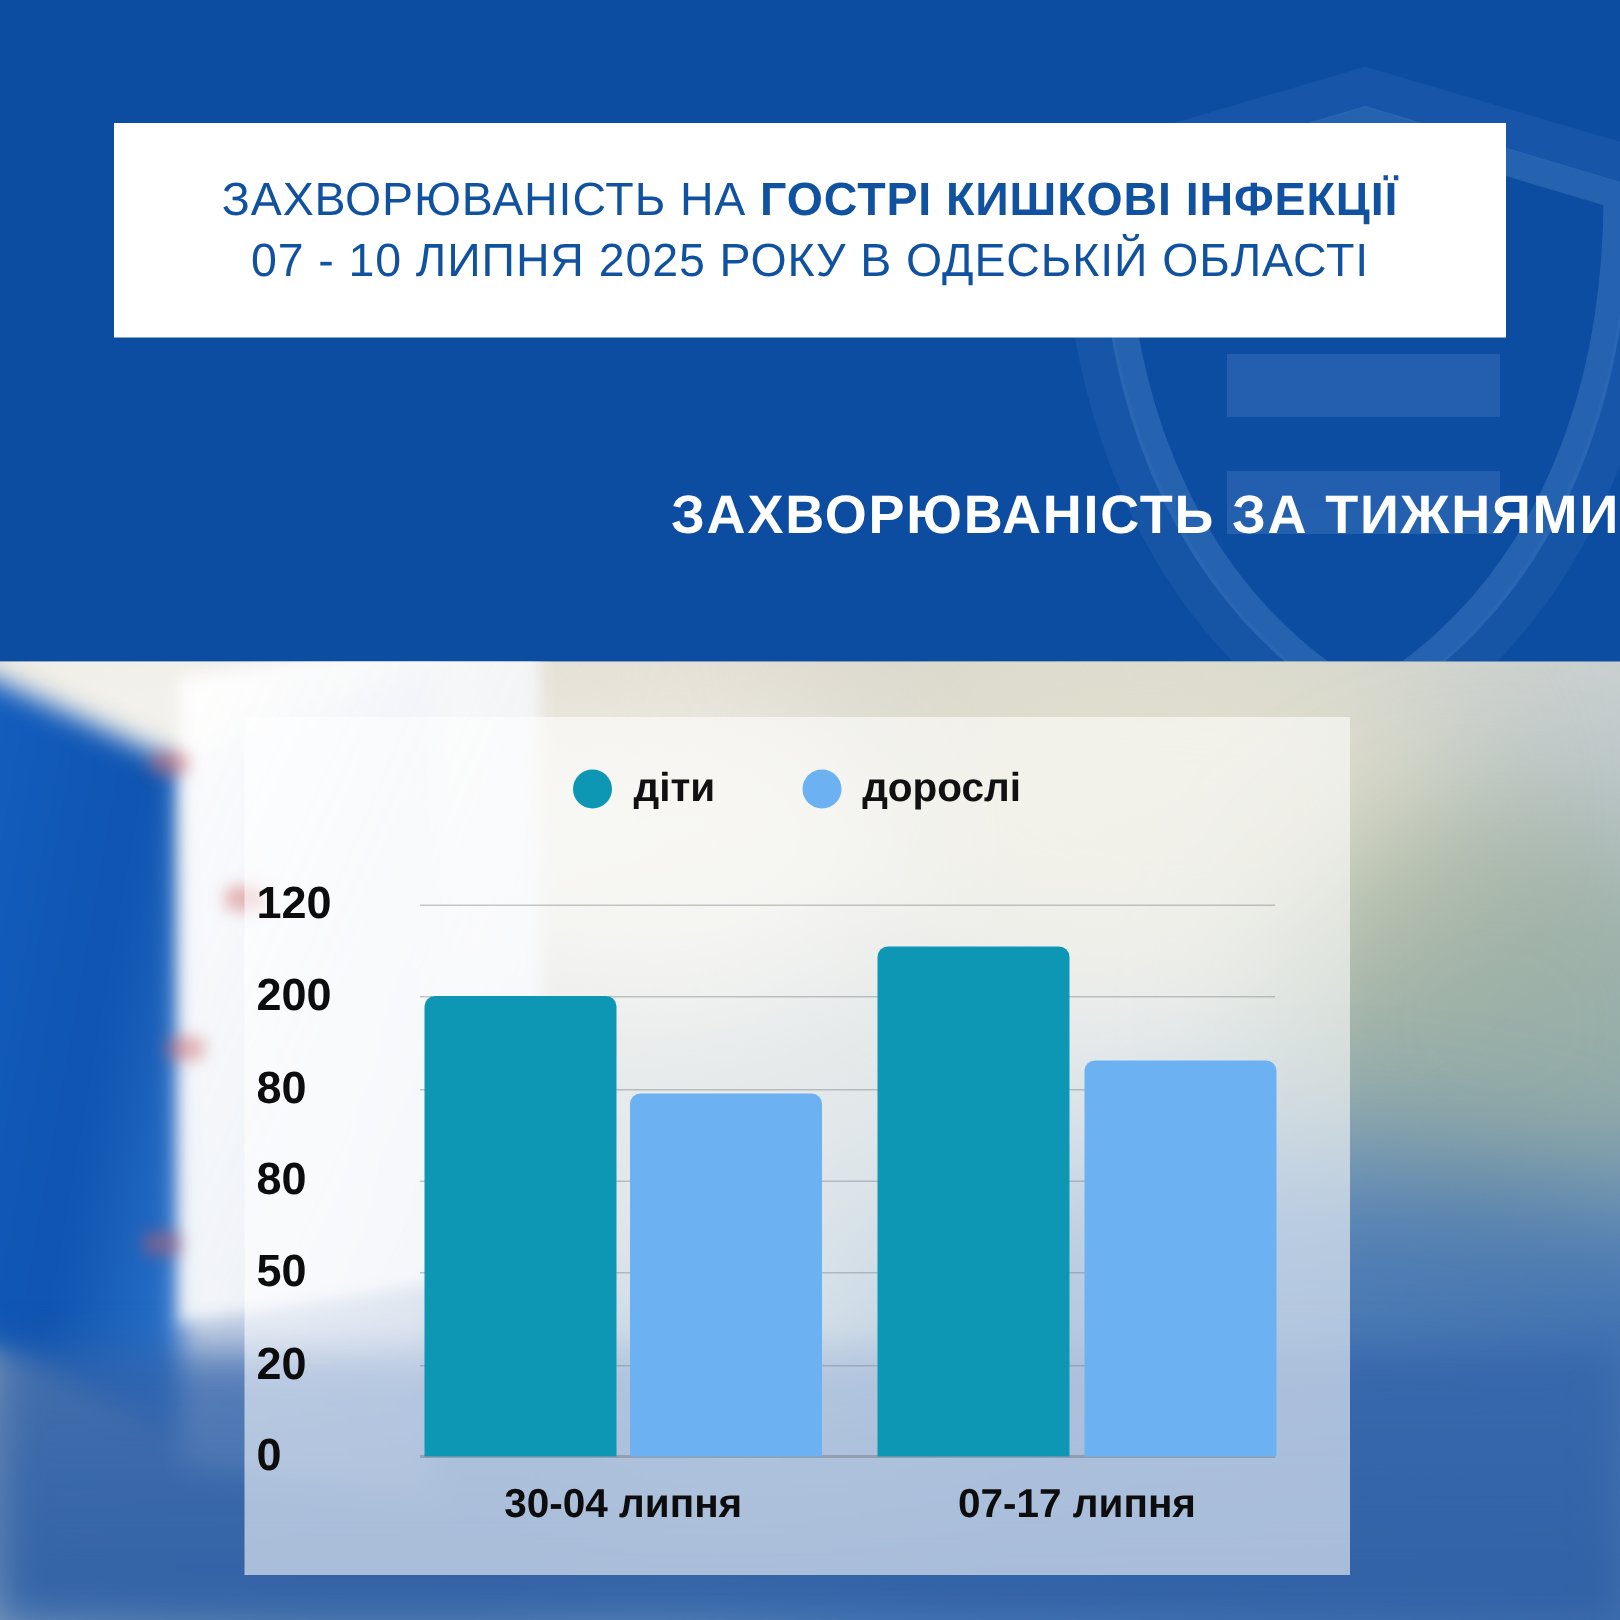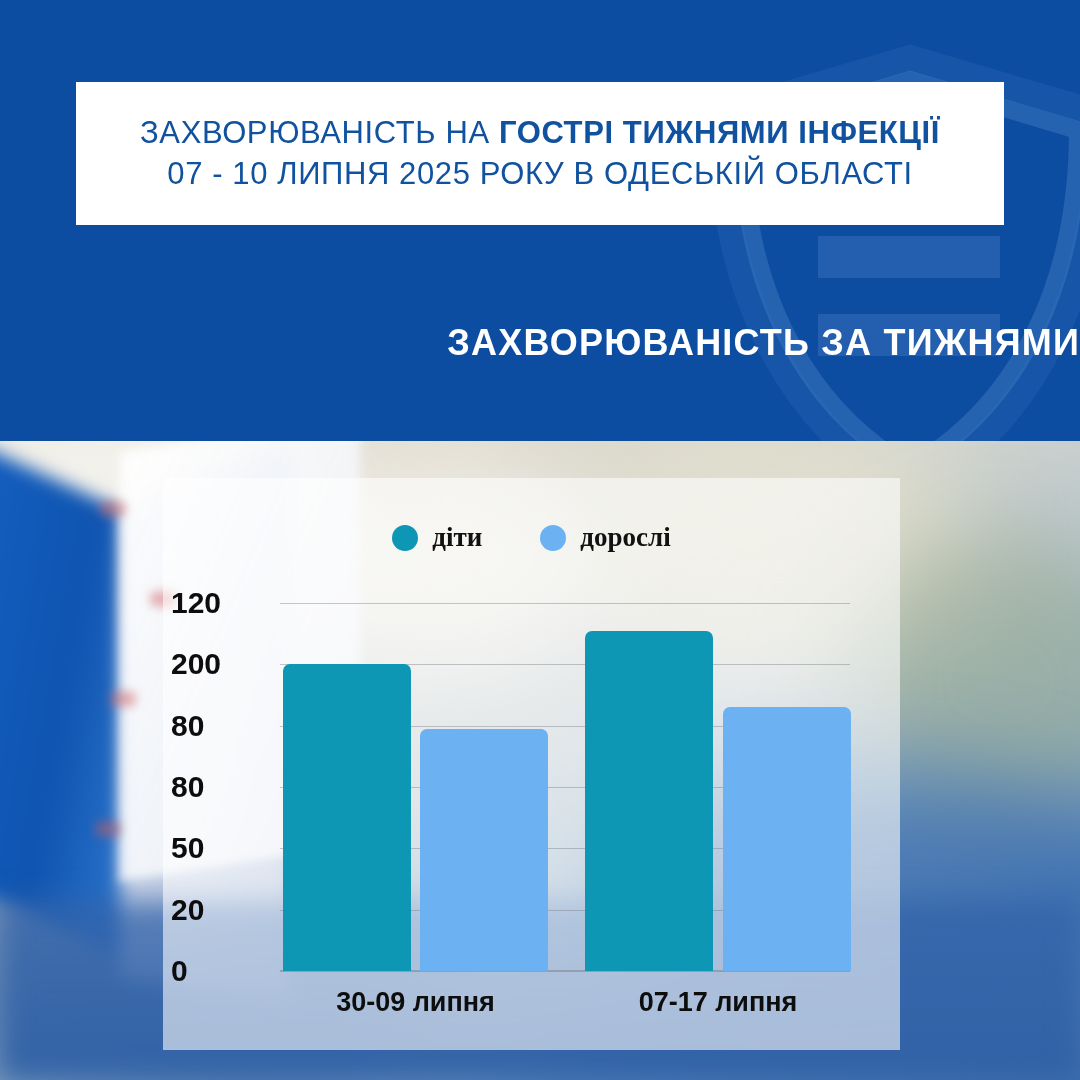--- a/index.html
+++ b/index.html
@@ -146,27 +146,26 @@
     position: absolute;
     left: 163px;
     top: 478px;
     width: 737px;
     height: 572px;
     background: rgba(255,255,255,0.58);
   }
 
   .legend {
     position: absolute;
-    left: 0; top: 44px;
+    left: 0; top: 32px;
     width: 737px;
     display: flex;
     justify-content: center;
     align-items: center;
     gap: 58px;
-    font-family: Liberation Serif, serif;
   }
   .legend-item { display: flex; align-items: center; gap: 14px; }
   .legend-dot { width: 26px; height: 26px; border-radius: 50%; display: block; }
   .legend-label { font-size: 27px; font-weight: 700; color: #111111; white-space: nowrap; }
 
   .plot {
     position: absolute;
     left: 0;
     top: 0;
     width: 737px;
@@ -235,21 +234,21 @@
         <path d="M118 196 L300 196 L300 238 L118 238 Z"></path>
         <path d="M118 274 L300 274 L300 316 L118 316 Z"></path>
       </g>
       <g opacity="0.55">
         <path d="M210 40 L378 90 C378 236 324 362 210 428 C96 362 42 236 42 90 Z" fill="none" stroke="#3a76c0" stroke-width="18"></path>
       </g>
     </svg>
 
     <div class="title-card">
       <div class="title-line title-line-1">
-        <span>ЗАХВОРЮВАНІСТЬ НА </span><span class="title-strong">ГОСТРІ ТИЖНЯМИ ІНФЕКЦІЇ</span>
+        <span>ЗАХВОРЮВАНІСТЬ НА </span><span class="title-strong">ГОСТРІ КИШКОВІ ІНФЕКЦІЇ</span>
       </div>
       <div class="title-line title-line-2">07 - 10 ЛИПНЯ 2025 РОКУ В ОДЕСЬКІЙ ОБЛАСТІ</div>
     </div>
 
     <div class="subtitle">ЗАХВОРЮВАНІСТЬ ЗА ТИЖНЯМИ</div>
   </div>
 
   <div class="photo">
     <div class="blob blob-a"></div>
     <div class="blob blob-b"></div>
@@ -314,19 +313,19 @@
         </div>
       <div class="ytick-wrap" style="top:493px;">
           <div class="ytick">0</div>
         </div>
 
       <div class="bar" style="left:120px; width:128px; height:307px; background:#0d97b5;"></div>
       <div class="bar" style="left:257px; width:128px; height:242px; background:#6cb1f2;"></div>
       <div class="bar" style="left:422px; width:128px; height:340px; background:#0d97b5;"></div>
       <div class="bar" style="left:560px; width:128px; height:264px; background:#6cb1f2;"></div>
 
-      <div class="xlabel" style="left:120px; width:265px;">30-09 липня</div>
+      <div class="xlabel" style="left:120px; width:265px;">30-04 липня</div>
       <div class="xlabel" style="left:422px; width:266px;">07-17 липня</div>
 
     </div>
   </div>
 
 </div>
 
 </body></html>

